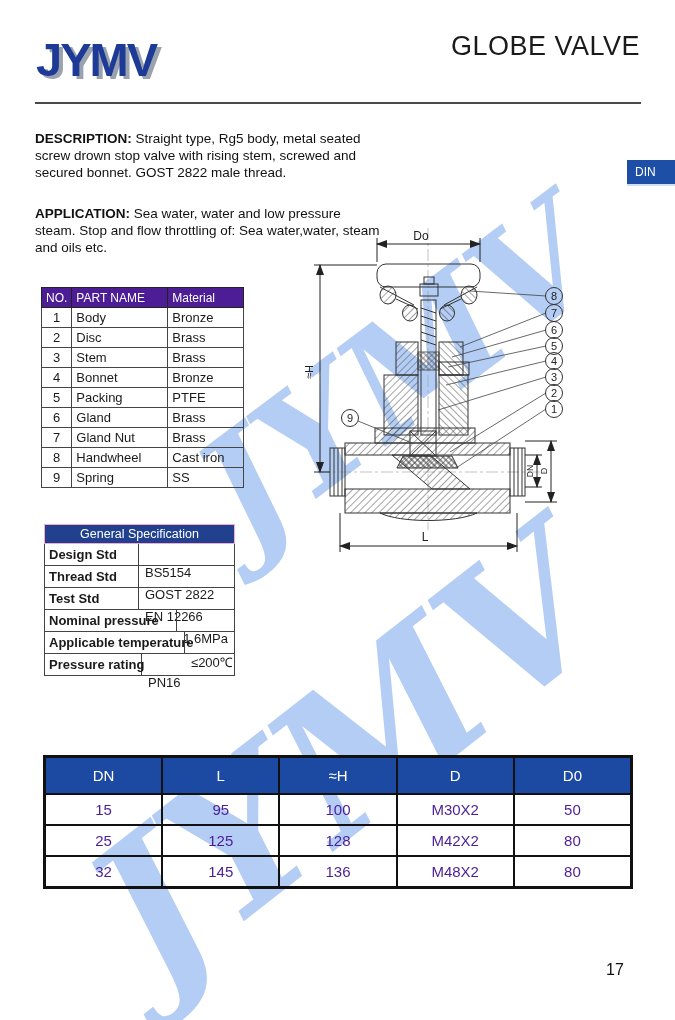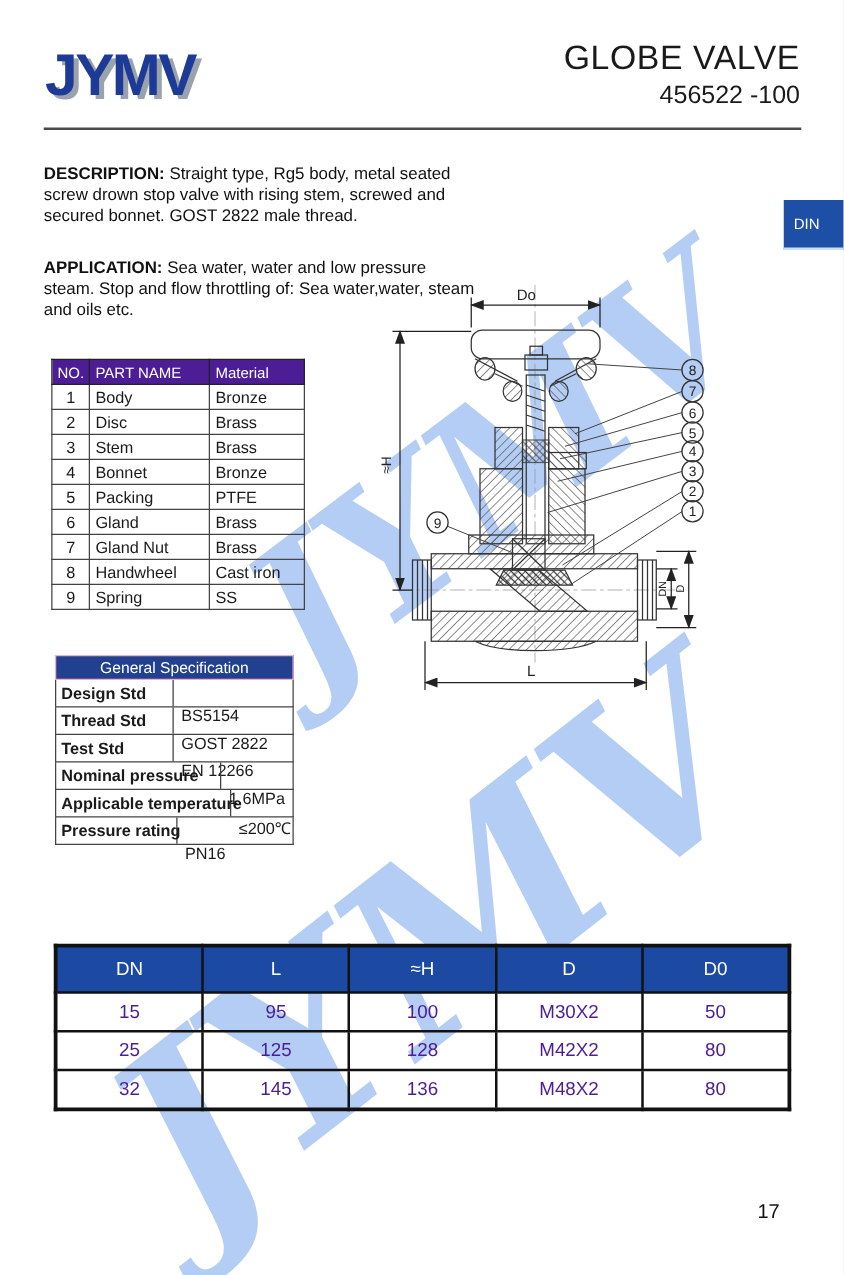--- a/index.html
+++ b/index.html
@@ -15,21 +15,21 @@
         color:#1d3a96;letter-spacing:-2px;text-shadow:4px 3px 0 #9aa3ad;}
   .titleblock{position:absolute;right:35px;top:31px;z-index:1;text-align:right;color:#1a1a1a;}
   .titleblock .t1{font-size:27px;letter-spacing:.5px;}
   .titleblock .t2{font-size:20px;margin-top:3px;}
   .rule{position:absolute;left:35px;top:102px;width:606px;height:2px;background:#4a4a4a;z-index:1;}
   
   .para{position:absolute;left:35px;width:350px;z-index:1;font-size:13.5px;line-height:17px;color:#111;}
   .para .plabel{font-weight:bold;}
   .desc{top:130px;} .app{top:205px;}
   
-  .din{position:absolute;left:627px;top:160px;width:48px;height:40px;z-index:1;background:#1d4fa6;
+  .din{position:absolute;left:627px;top:160px;width:48px;height:26px;z-index:1;background:#1d4fa6;
        color:#fff;font-size:12px;display:flex;align-items:center;padding-left:8px;box-sizing:border-box;
        border-bottom:2px solid #cfe0f4;}
   
   table{border-spacing:0;}
   .parts{position:absolute;left:41px;top:287px;z-index:1;border-collapse:collapse;}
   .parts th{background:#4c1d95;color:#fff;font-weight:normal;font-size:12px;text-align:left;
             padding:2px 4px;border:1px solid #222;height:15px;}
   .parts td{font-size:13px;color:#1a1a1a;padding:1px 4px;border:1px solid #444;height:17px;background:transparent;}
   .parts td.cnum{text-align:center;}
   
@@ -56,21 +56,20 @@
 <body>
 
 <div id="page">
 
   <div class="wm wm1">JYMV</div>
   <div class="wm wm2">JYMV</div>
 
   <div class="logo">JYMV</div>
   <div class="titleblock">
     <div class="t1">GLOBE VALVE</div>
-    <div class="t2">456522 -100</div>
   </div>
   <div class="rule"></div>
 
   <div class="para desc"><span class="plabel">DESCRIPTION:</span><span> Straight type, Rg5 body, metal seated screw drown stop valve with rising stem, screwed and secured bonnet. GOST 2822 male thread.</span></div>
   <div class="para app"><span class="plabel">APPLICATION:</span><span> Sea water, water and low pressure steam. Stop and flow throttling of: Sea water,water, steam and oils etc.</span></div>
 
   <div class="din">DIN</div>
 
   <table class="parts">
     <colgroup>

